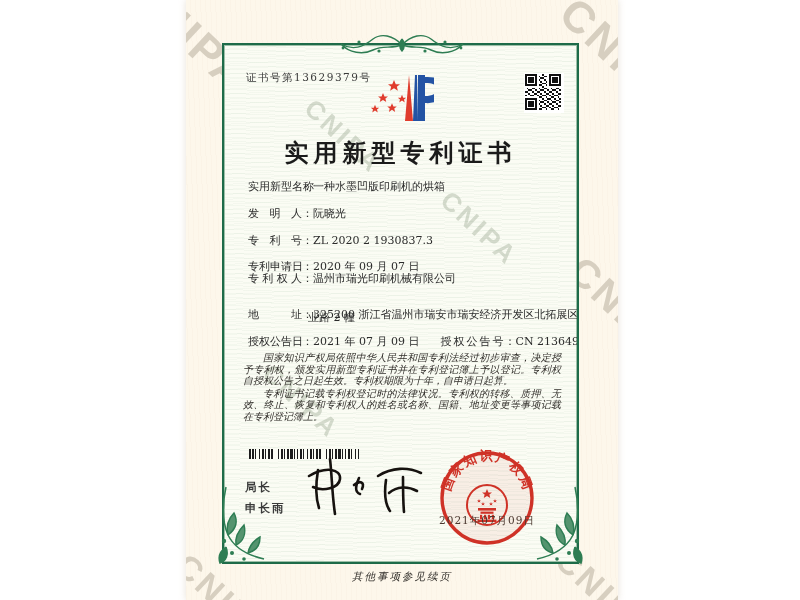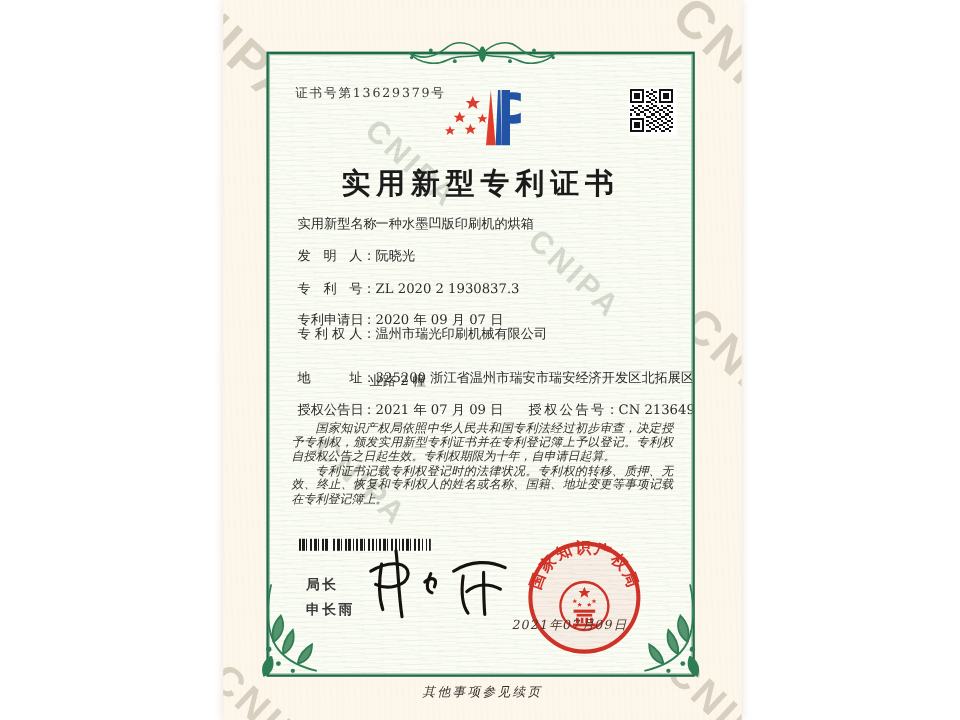--- a/index.html
+++ b/index.html
@@ -39,27 +39,27 @@
   .addr2{position:absolute;left:84px;font-size:11px;color:#2b2b2b;}
   .lbl2{display:inline-block;width:64px;text-align:justify;text-align-last:justify;letter-spacing:1px;}
 
   .paras{position:absolute;left:19px;top:307px;width:318px;font-size:10px;line-height:11.6px;
     color:#33302c;font-style:italic;text-align:justify;}
   .paras p{margin:0 0 1px 0;text-indent:20px;}
 
   .barcode{position:absolute;left:25px;top:404px;width:110px;height:10px;
     background:repeating-linear-gradient(90deg,#1c1c1c 0 1.5px,#fbfcf4 1.5px 3px,#1c1c1c 3px 5.2px,#fbfcf4 5.2px 6.4px,#1c1c1c 6.4px 7.2px,#fbfcf4 7.2px 9.6px);}
 
-  .signer{position:absolute;left:31px;font-family:Liberation Sans, sans-serif;
+  .signer{position:absolute;left:21px;font-family:Liberation Sans, sans-serif;
     font-size:11.5px;font-weight:600;color:#3a3a3a;letter-spacing:2px;}
   .sig-svg{position:absolute;left:72px;top:409px;}
 
   .seal-svg{position:absolute;left:213px;top:403px;z-index:3;}
-  .seal-date{position:absolute;left:203px;top:469px;width:120px;
-    font-size:10.5px;color:#4a372e;z-index:4;letter-spacing:1px;font-style:italic;}
+  .seal-date{position:absolute;left:203px;top:469px;width:120px;text-align:center;
+    font-size:10.5px;color:#4a372e;z-index:4;letter-spacing:1px;}
 
   .page-info{position:absolute;left:0;top:499px;width:100%;text-align:center;
     font-size:9.5px;color:#3c3c3c;letter-spacing:1px;}
 
   .footer-note{position:absolute;left:186px;top:570px;width:432px;text-align:center;
     font-size:10.5px;color:#33302c;font-style:italic;letter-spacing:2px;z-index:2;}
 
   .orn{position:absolute;z-index:5;}
   .orn-top{left:105px;top:-14px;}
   .orn-bl{left:-8px;top:440px;}

